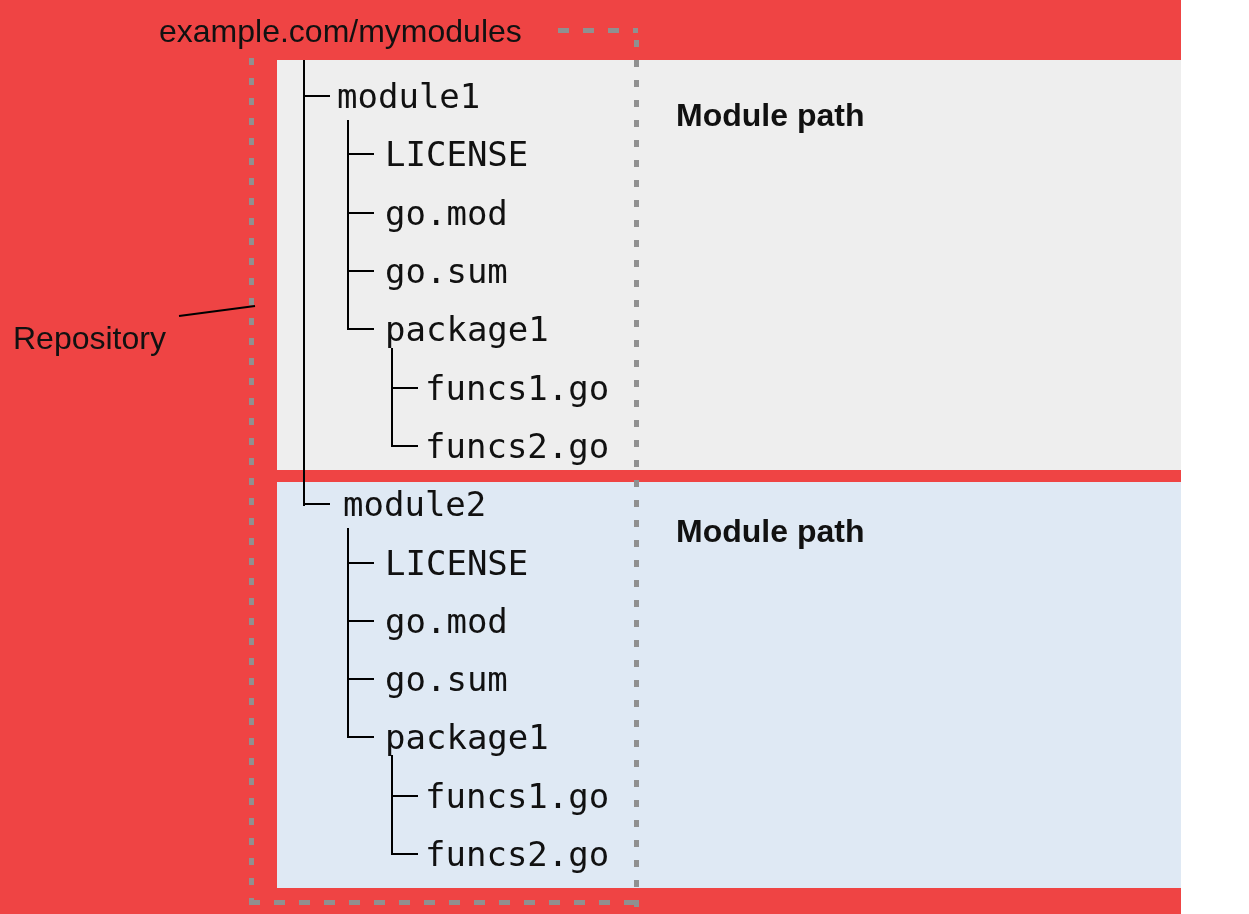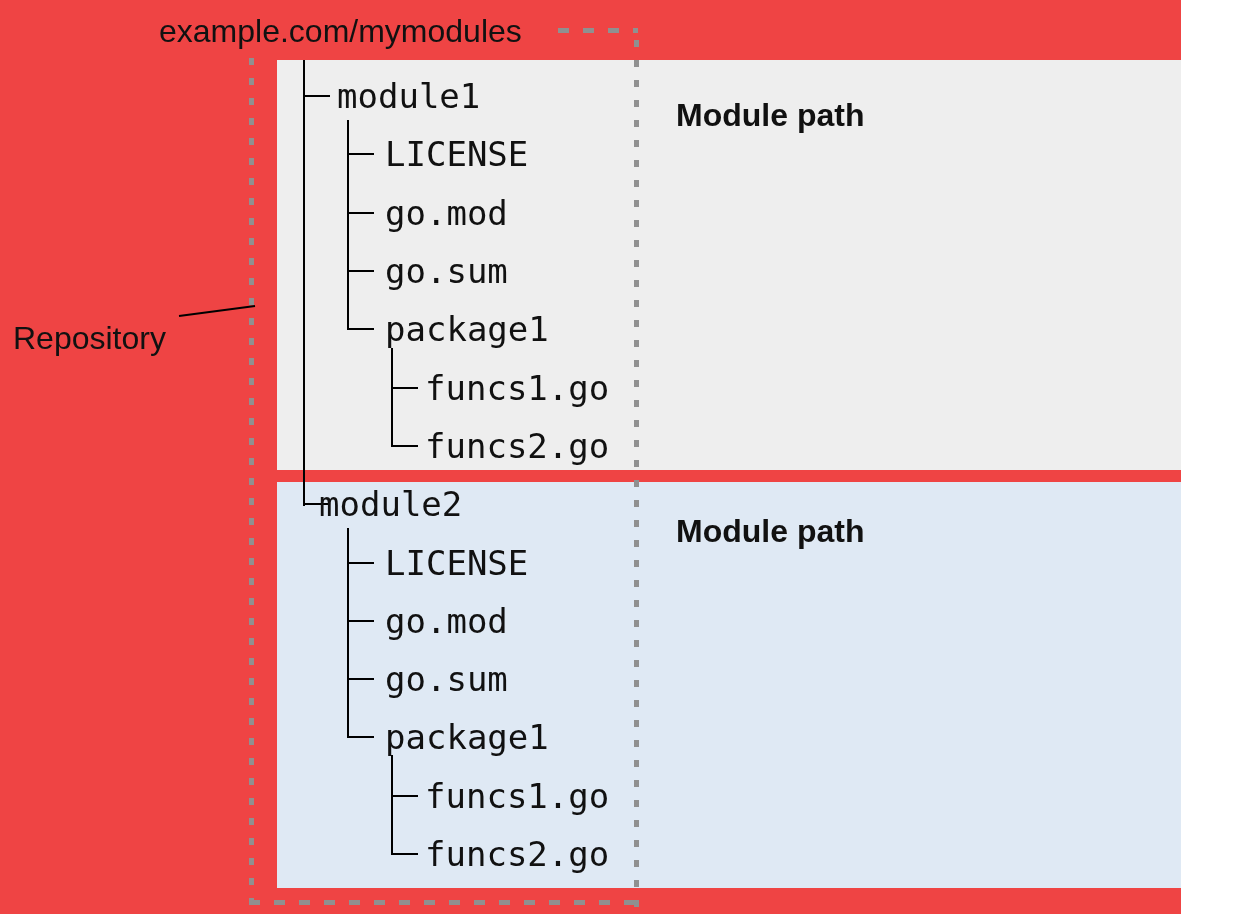--- a/index.html
+++ b/index.html
@@ -109,21 +109,21 @@
   </svg>
 
   <div class="trow" style="left:337px; top:76px;">module1</div>
   <div class="trow" style="left:385px; top:134px;">LICENSE</div>
   <div class="trow" style="left:385px; top:193px;">go.mod</div>
   <div class="trow" style="left:385px; top:251px;">go.sum</div>
   <div class="trow" style="left:385px; top:309px;">package1</div>
   <div class="trow" style="left:425px; top:368px;">funcs1.go</div>
   <div class="trow" style="left:425px; top:426px;">funcs2.go</div>
 
-  <div class="trow" style="left:319px; top:484px;">module2</div>
+  <div class="trow" style="left:343px; top:484px;">module2</div>
   <div class="trow" style="left:385px; top:543px;">LICENSE</div>
   <div class="trow" style="left:385px; top:601px;">go.mod</div>
   <div class="trow" style="left:385px; top:659px;">go.sum</div>
   <div class="trow" style="left:385px; top:717px;">package1</div>
   <div class="trow" style="left:425px; top:776px;">funcs1.go</div>
   <div class="trow" style="left:425px; top:834px;">funcs2.go</div>
 
   <div class="modpath" style="top:96px;">
     <div class="heading">Module path</div>
   </div>

